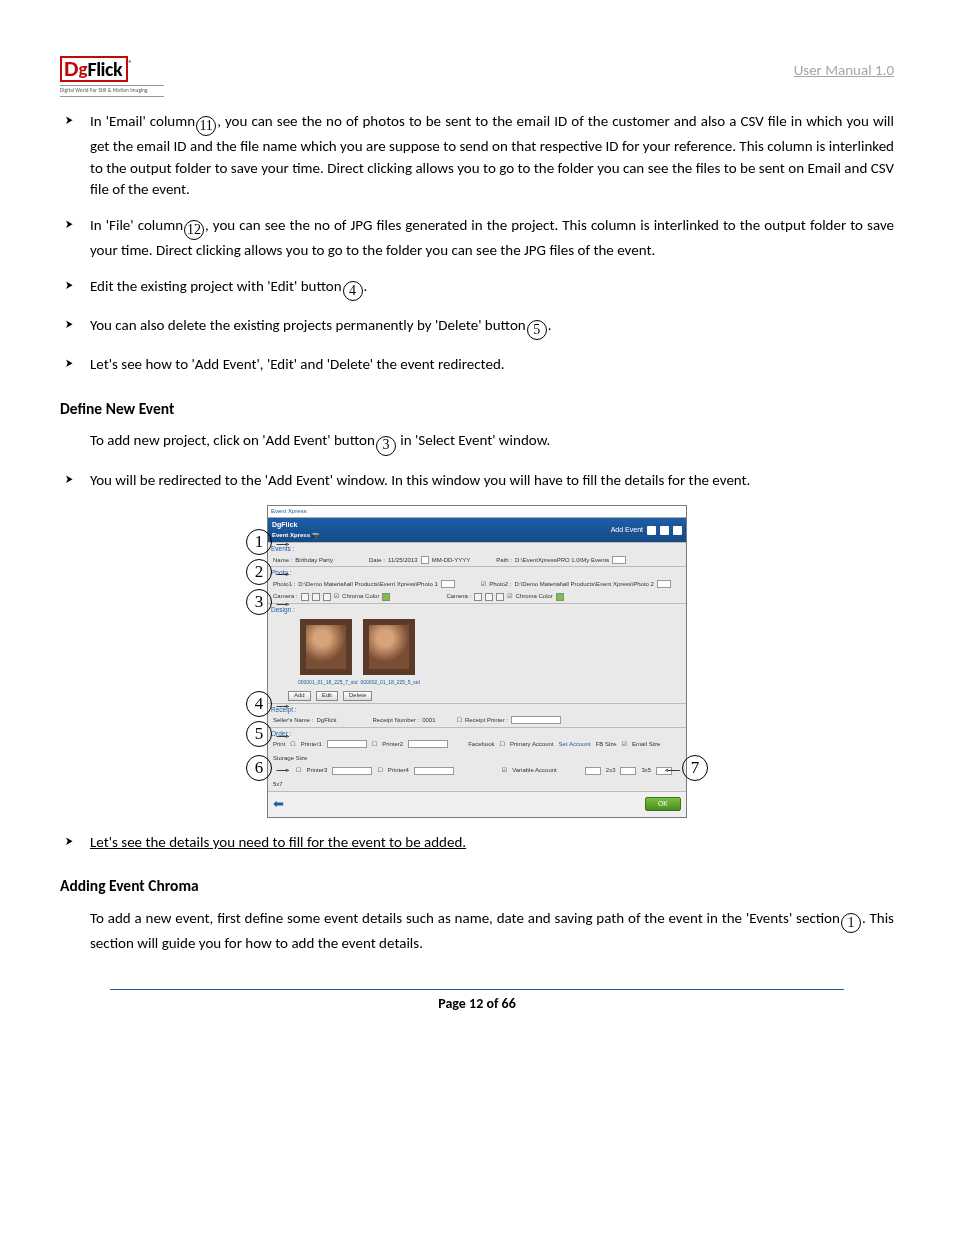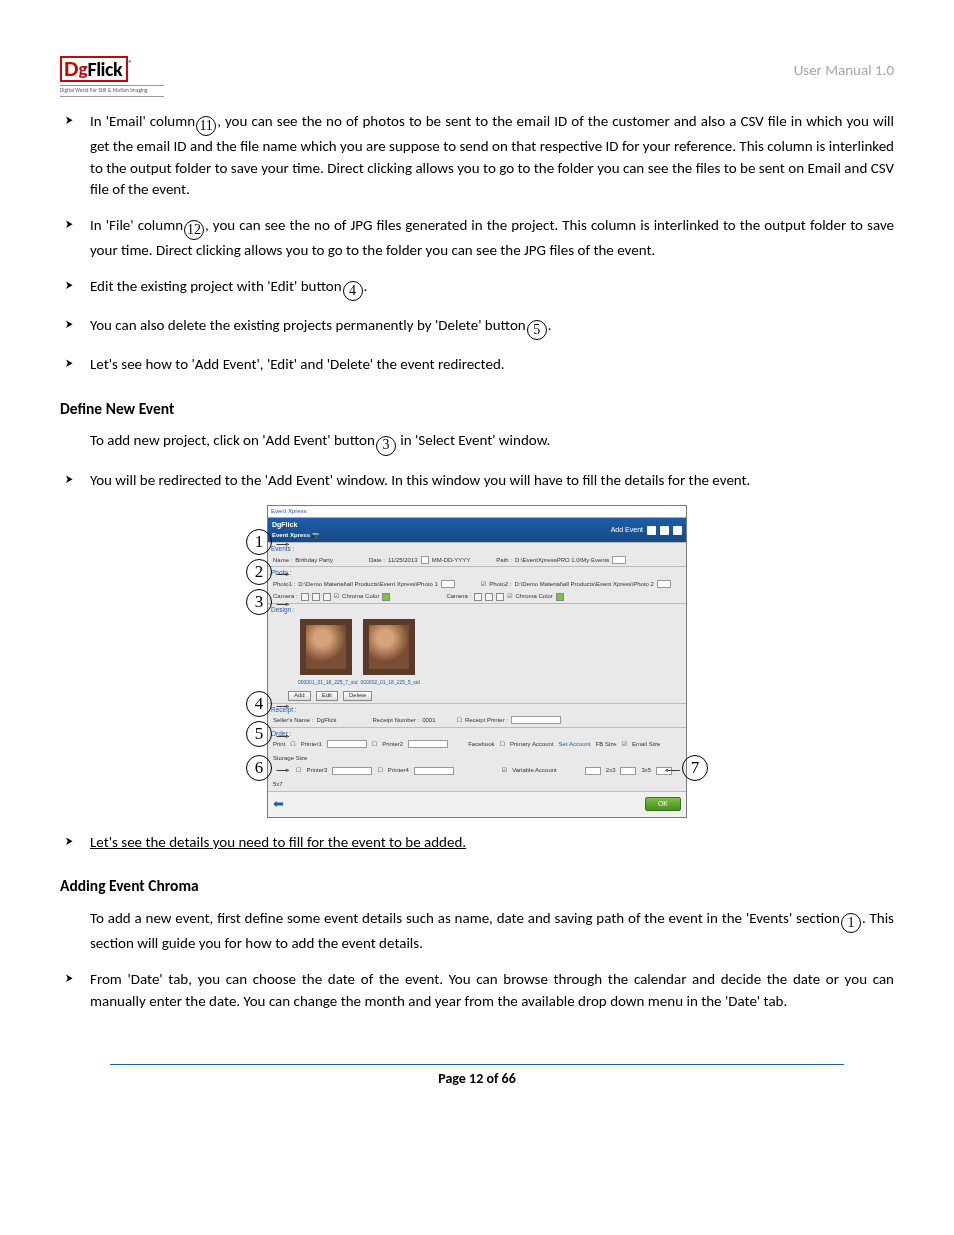--- a/index.html
+++ b/index.html
@@ -27,21 +27,21 @@
     height: 26px;
   }
   .logo .d { color:#c30808; font-size:23px; margin-right:1px;}
   .logo .g { color:#c30808; font-size:19px;}
   .logo .flick { color:#000; font-size:20px; letter-spacing:-0.5px; font-weight:900; margin-left:1px;}
   .logo .r { font-size:9px; vertical-align: top; color:#000; font-weight:400;}
   .logo .tag {
     font-size:5.2px; color:#555; letter-spacing:0.1px; margin-top:2px;
     border-top:1px solid #999; border-bottom:1px solid #999; padding:1px 0;
   }
-  .um { color:#a6a6a6; font-size:15px; margin-top:4px; }
+  .um { color:#a6a6a6; font-size:15px; margin-top:4px;text-decoration:underline; }
   ul.bl { list-style:none; padding:0; margin:0; }
   ul.bl > li { position:relative; padding-left:30px; margin-bottom:14px; text-align: justify; }
   ul.bl > li::before {
     content:"➤"; position:absolute; left:4px; top:1px; color:#000; font-size:12px;
     transform: scaleX(0.8);
   }
   .cnum {
     display:inline-flex; align-items:center; justify-content:center;
     width:20px; height:20px; border:1.6px solid #000; border-radius:50%;
     font-family: "Times New Roman", serif; font-size:14px; font-weight:400;
@@ -75,21 +75,21 @@
   .srow { display:flex; align-items:center; gap:3px; padding:2px 5px; flex-wrap:wrap;}
   .inp { border:1px solid #999; background:#fff; height:8px; display:inline-block;}
   .lbl{ color:#333; font-size:6px;}
   .btn { border:1px solid #888; background:linear-gradient(#fff,#ddd); padding:0 5px; font-size:6px; height:10px; display:inline-flex; align-items:center;}
   .thumb{ width:52px; height:56px; background:#5a3b2a; display:inline-block; margin:2px; position:relative;}
   .thumb::after{content:""; position:absolute; inset:6px; background:radial-gradient(circle at 40% 30%, #d7a37a 20%, #7a4e33 60%);}
   .tcap{ font-size:5px; color:#1e5da8; text-align:center;}
   .greenb{ background:linear-gradient(#7bc043,#4a8b1f); color:#fff; border:1px solid #3c7217; padding:1px 12px; font-size:7px; border-radius:2px;}
   .backarr{ color:#1e5da8; font-size:13px;}
   .cap{ text-align:center; font-weight:700; font-size:15px; margin-top:4px;}
-  .footer{ margin-top:52px;}
+  .footer{ margin-top:34px;}
   .hr{ border:none; border-top:1.2px solid #1e5da8; margin:0 50px;}
   .pg{ text-align:center; font-size:14px; margin-top:4px;}
   .pg b{font-weight:700;}
   .sq{ width:8px;height:8px;display:inline-block; border:1px solid #888; background:#7cc243;}
   .miniicn{ width:8px;height:8px;display:inline-block; border:1px solid #888; background:#f4f4f4;}
   .labstack { position:absolute; display:flex; flex-direction:column; gap:2px;}
   .labrow { display:flex; align-items:center; gap:4px;}
   .labrow .arrow { font-size:9px; letter-spacing:-1.5px; white-space:nowrap;}
   .labrow .arrow::after{content:">"; font-size:9px; margin-left:-1px;}
   .labrow.rev .arrow::after{content:"";}
@@ -315,21 +315,20 @@
 <ul class="bl" style="margin-top:14px;text-decoration:underline;">
   <li><span>Let's see the details you need to fill for the event to be added.</span></li>
 </ul>
 
 <h3>Adding Event Chroma</h3>
 <div class="indent">
   <span>To add a new event, first define some event details such as name, date and saving path of the event in the 'Events' section</span><span class="cnum">1</span><span>. This section will guide you for how to add the event details.</span>
 </div>
 
 <ul class="bl">
-  <li><span>From 'Date' tab, you can choose the date of the event. You can browse through the calendar and decide the date or you can manually enter the date. You can change the month and year from the available drop down menu in the 'Date' tab.</span></li>
 </ul>
 
 <div class="footer">
   <hr class="hr">
   <div class="pg">
     <b>Page </b><b>12</b><b> of </b><b>66</b>
   </div>
 </div>
 
 </body></html>

